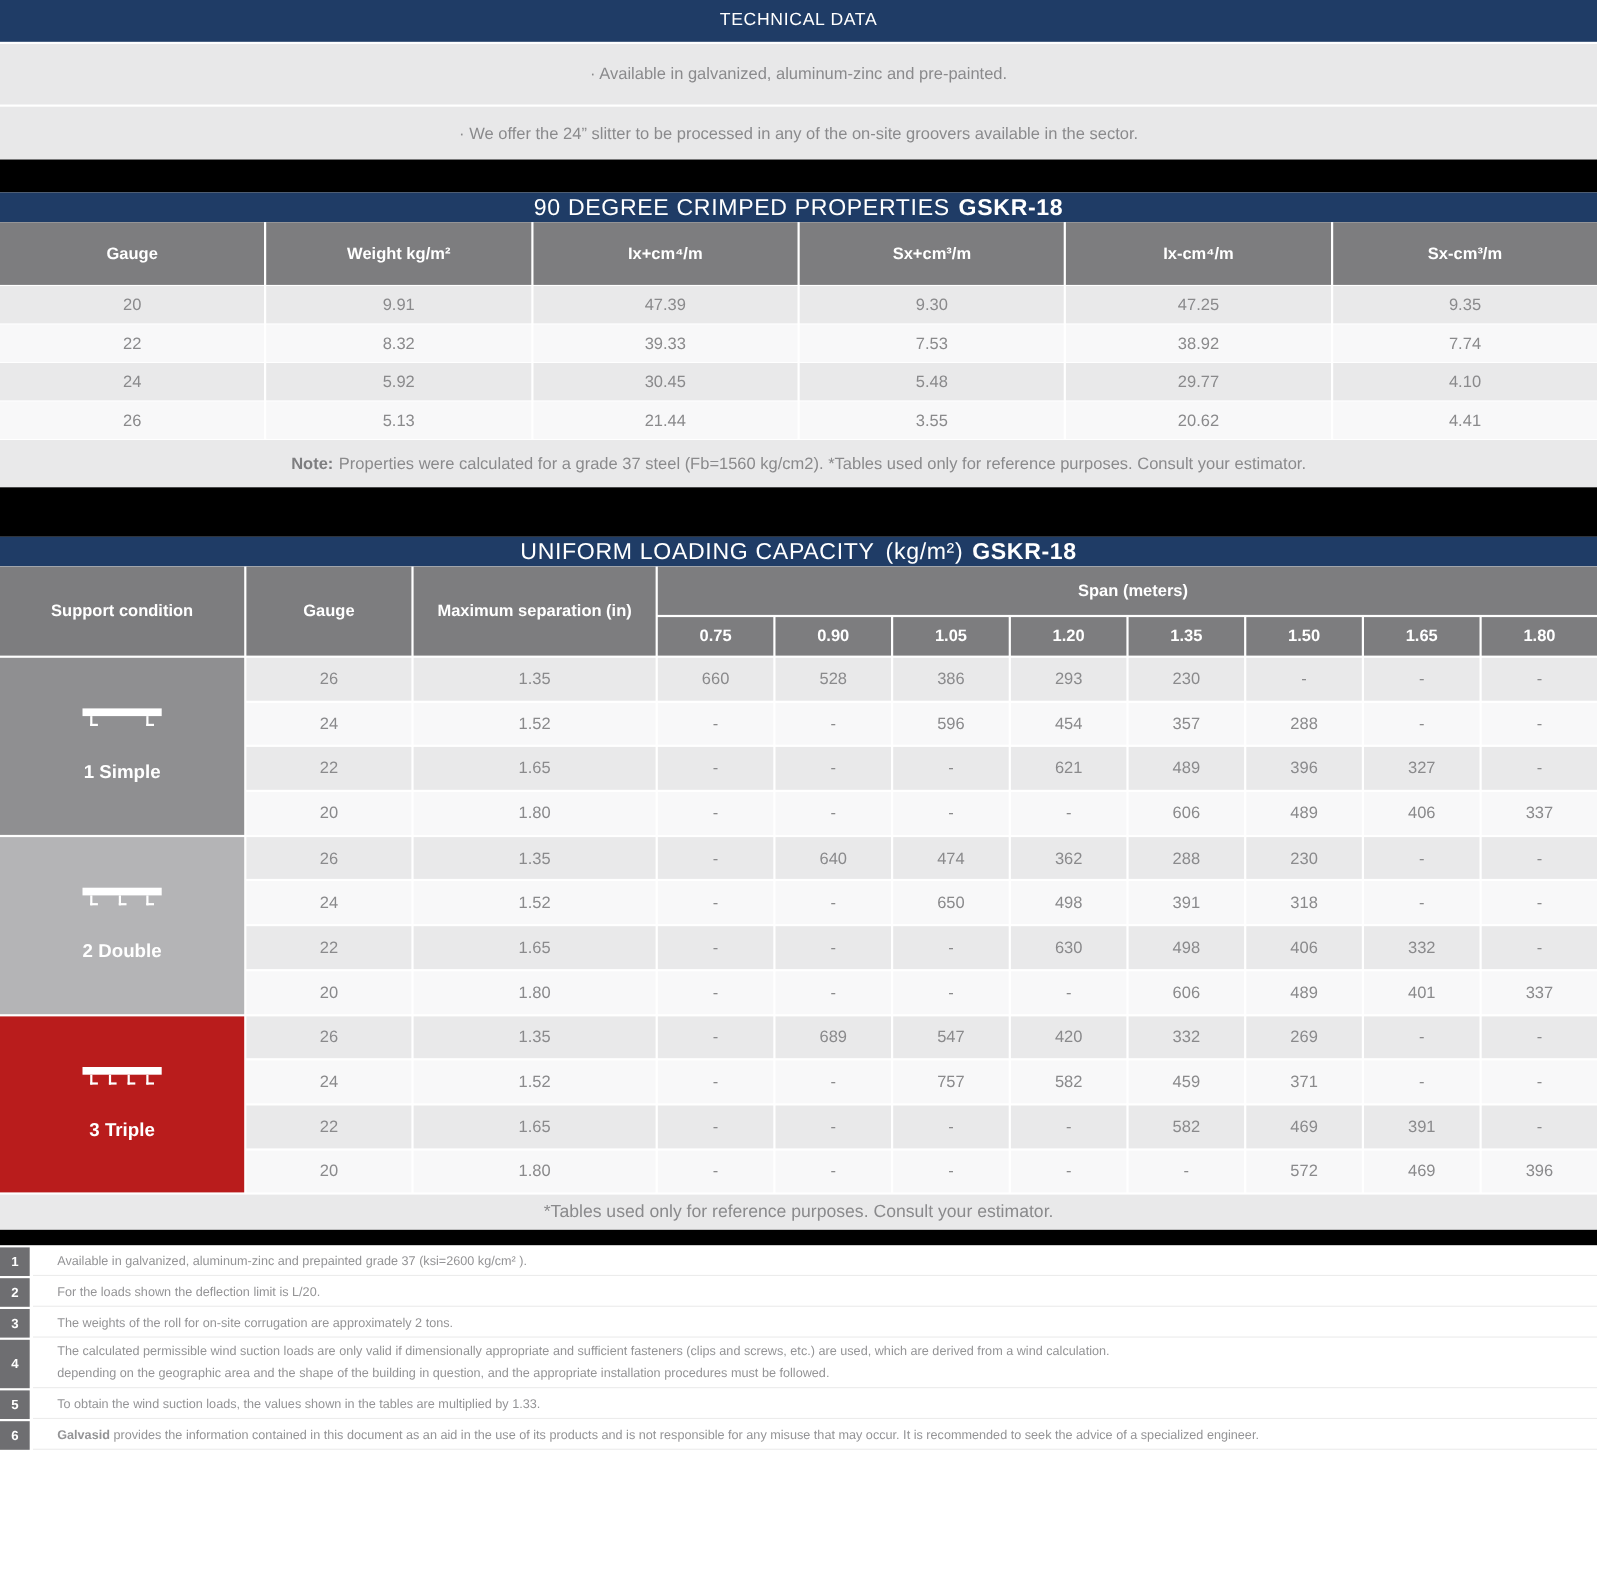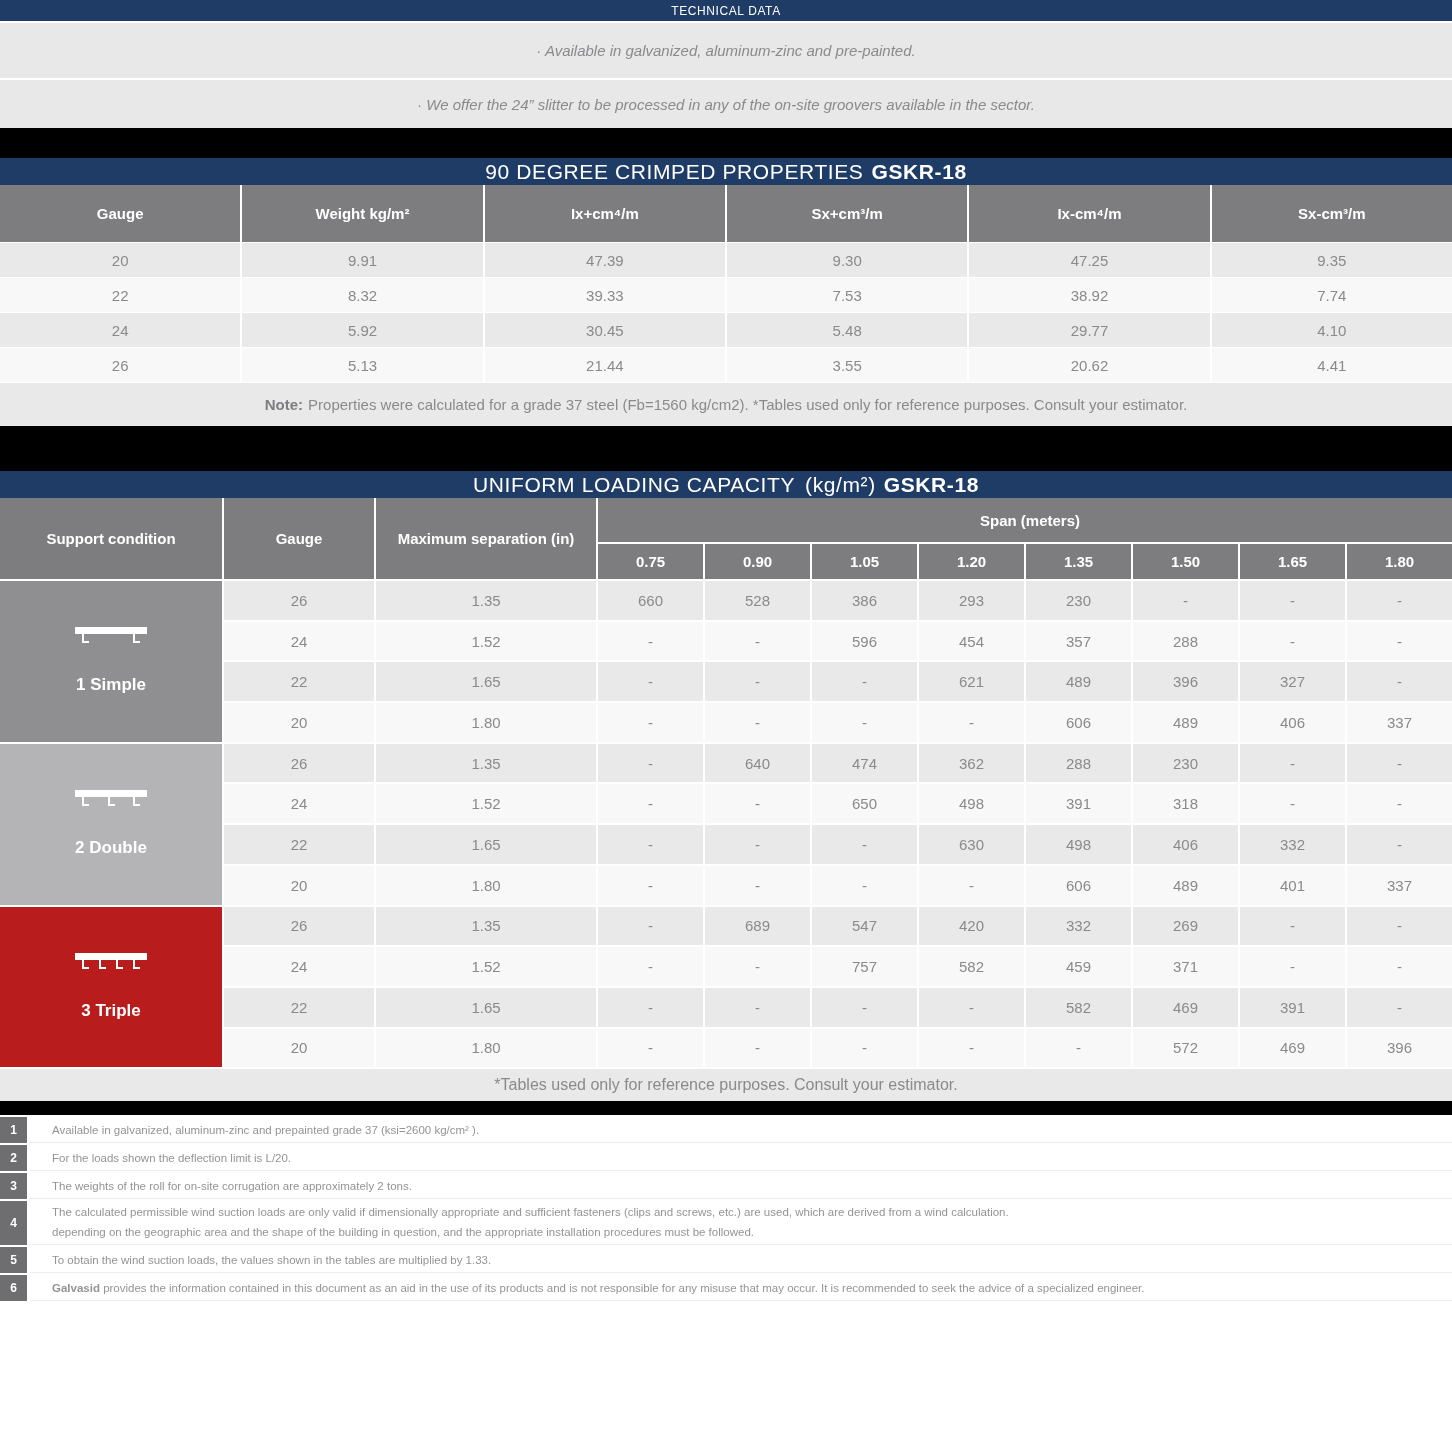--- a/index.html
+++ b/index.html
@@ -12,34 +12,34 @@
     --txt:#8a8a8c;
     --fn-num:#6e6e71;
   }
   *{box-sizing:border-box;margin:0;padding:0;}
   body{
     width:1452px;margin:0;background:#ffffff;
     font-family:"Liberation Sans","DejaVu Sans",sans-serif;
     color:var(--txt);
   }
   .navy-bar{
-    background:var(--navy);color:#fff;height:21px;
+    background:var(--navy);color:#fff;height:38px;
     display:flex;align-items:center;justify-content:center;
-    font-size:12px;letter-spacing:.6px;
+    font-size:16px;letter-spacing:.6px;
   }
   .navy-bar.tall{height:27px;font-size:21px;}
   .navy-bar .code{font-weight:bold;margin-left:8px;}
   .navy-bar .unit{margin-left:10px;}
   .black-band{background:#000;width:100%;}
   .bullets{background:#fff;}
   .bullet-row{
     height:55px;display:flex;align-items:center;justify-content:center;
     font-size:15px;margin-top:2px;
   }
-  .bullet-row.a{background:var(--bullet-a);font-style:italic;}
+  .bullet-row.a{background:var(--bullet-a);}
   .bullet-row.b{background:var(--bullet-b);}
 
   
   .t1-head{
     display:grid;grid-template-columns:repeat(6,1fr);gap:2px;background:#fff;
   }
   .t1-hcell{
     background:var(--hdr-gray);color:#fff;height:57px;
     display:flex;align-items:center;justify-content:center;
     font-size:15px;font-weight:bold;

